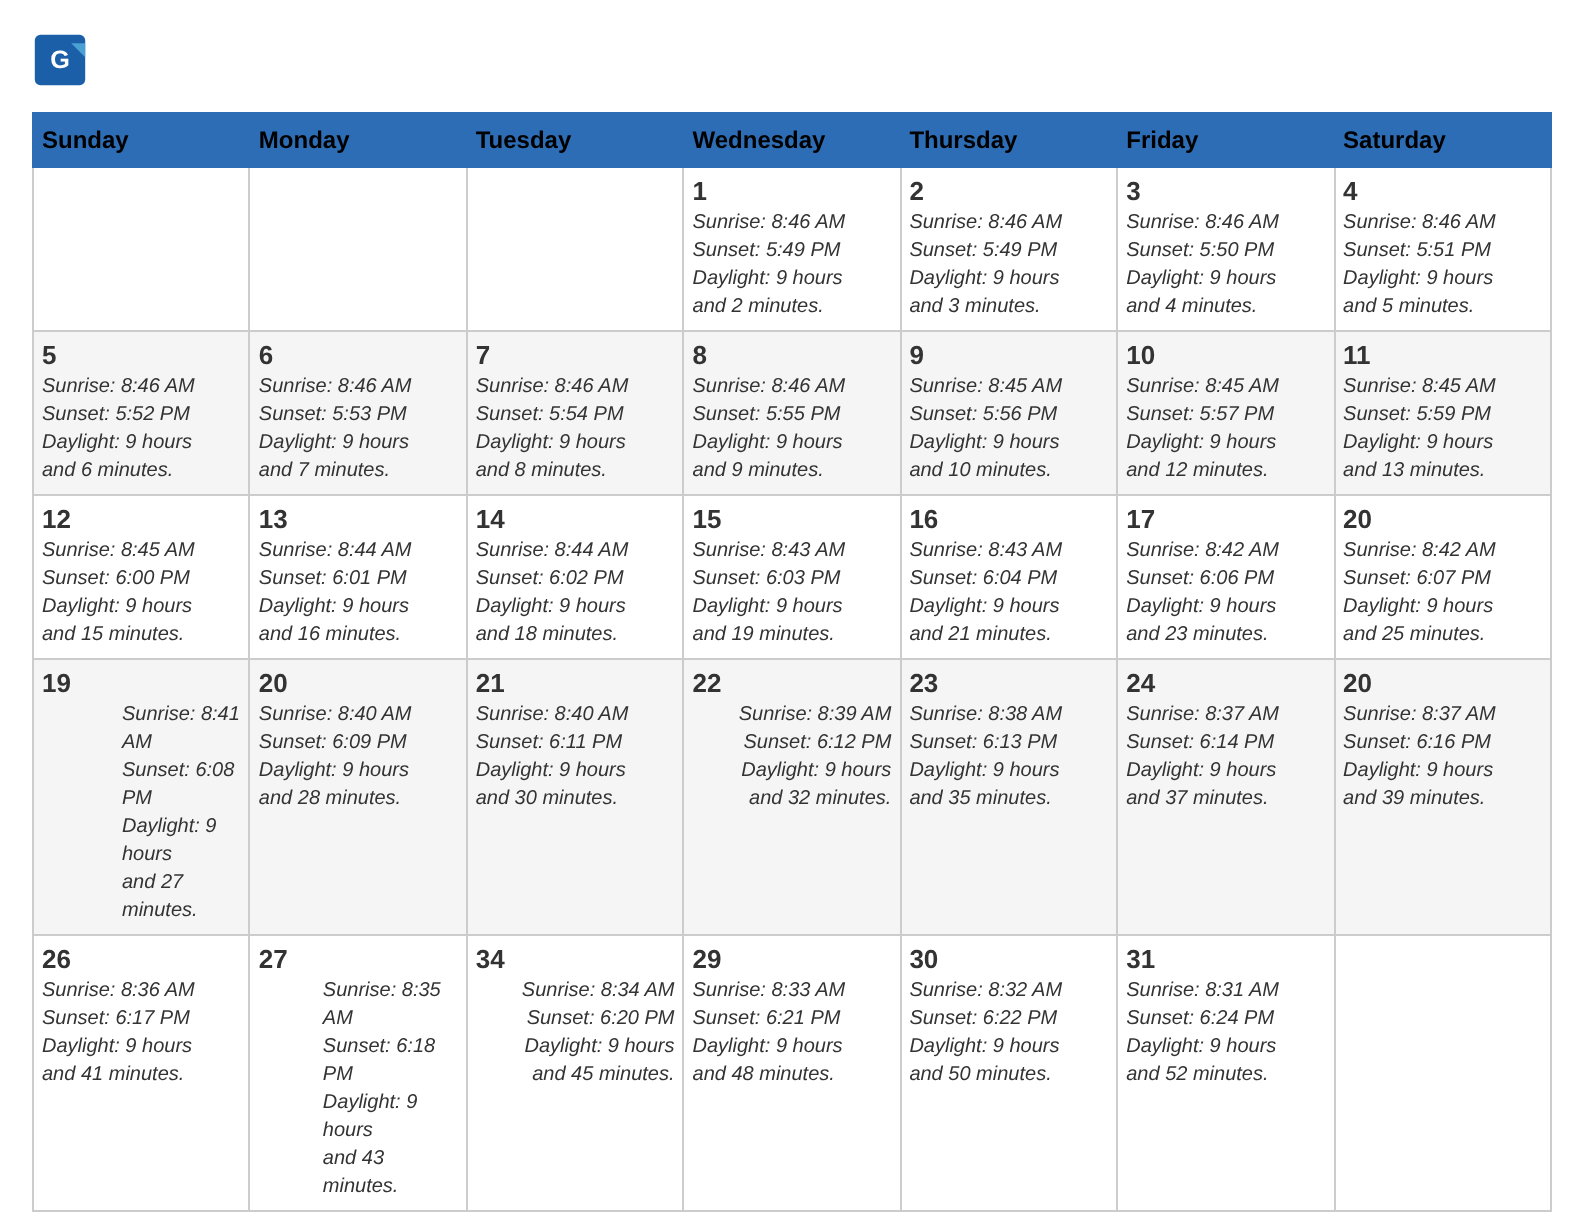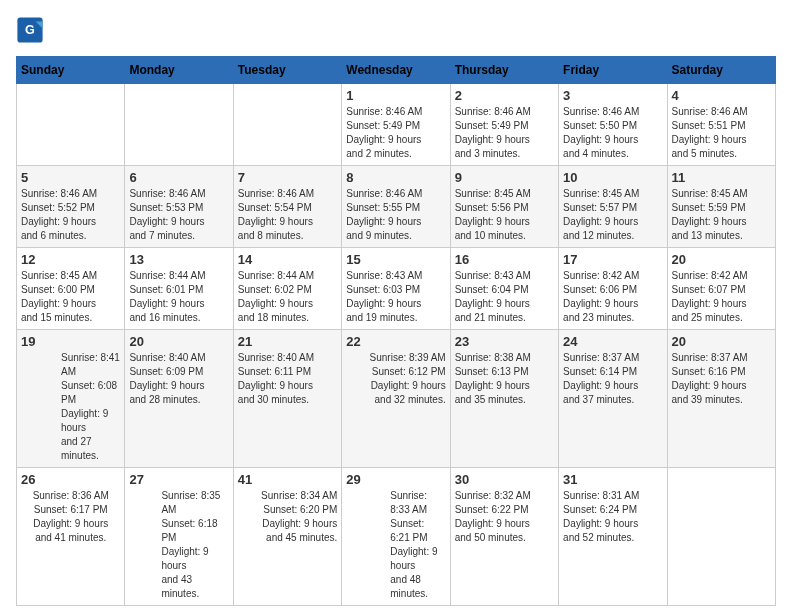--- a/index.html
+++ b/index.html
@@ -71,20 +71,21 @@
       font-size: 13px;
       font-weight: bold;
       color: #333;
       display: block;
       margin-bottom: 2px;
     }
     .day-info {
       font-size: 10px;
       color: #333;
       line-height: 1.4;
+      font-style: italic;
     }
     .empty-cell {
       background: #f9f9f9;
     }
     tbody tr:nth-child(odd) td {
       background-color: #fff;
     }
     tbody tr:nth-child(even) td {
       background-color: #f5f5f5;
     }
@@ -310,42 +311,42 @@
           <span class="day-number">20</span>
           <div class="day-info" style="white-space: pre-line;">Sunrise: 8:37 AM
 Sunset: 6:16 PM
 Daylight: 9 hours
 and 39 minutes.</div>
         </td>
       </tr>
       <tr>
         <td>
           <span class="day-number">26</span>
-          <div class="day-info" style="white-space: pre-line; text-align: center;">Sunrise: 8:36 AM
+          <div class="day-info" style="white-space: pre-line;">Sunrise: 8:36 AM
 Sunset: 6:17 PM
 Daylight: 9 hours
 and 41 minutes.</div>
         </td>
         <td>
           <span class="day-number">27</span>
           <div class="day-info" style="white-space: pre-line; margin-left: 32px;">Sunrise: 8:35 AM
 Sunset: 6:18 PM
 Daylight: 9 hours
 and 43 minutes.</div>
         </td>
         <td>
-          <span class="day-number">41</span>
+          <span class="day-number">34</span>
           <div class="day-info" style="white-space: pre-line; text-align: right;">Sunrise: 8:34 AM
 Sunset: 6:20 PM
 Daylight: 9 hours
 and 45 minutes.</div>
         </td>
         <td>
           <span class="day-number">29</span>
-          <div class="day-info" style="white-space: pre-line; margin-left: 44px;">Sunrise: 8:33 AM
+          <div class="day-info" style="white-space: pre-line;">Sunrise: 8:33 AM
 Sunset: 6:21 PM
 Daylight: 9 hours
 and 48 minutes.</div>
         </td>
         <td>
           <span class="day-number">30</span>
           <div class="day-info" style="white-space: pre-line;">Sunrise: 8:32 AM
 Sunset: 6:22 PM
 Daylight: 9 hours
 and 50 minutes.</div>

